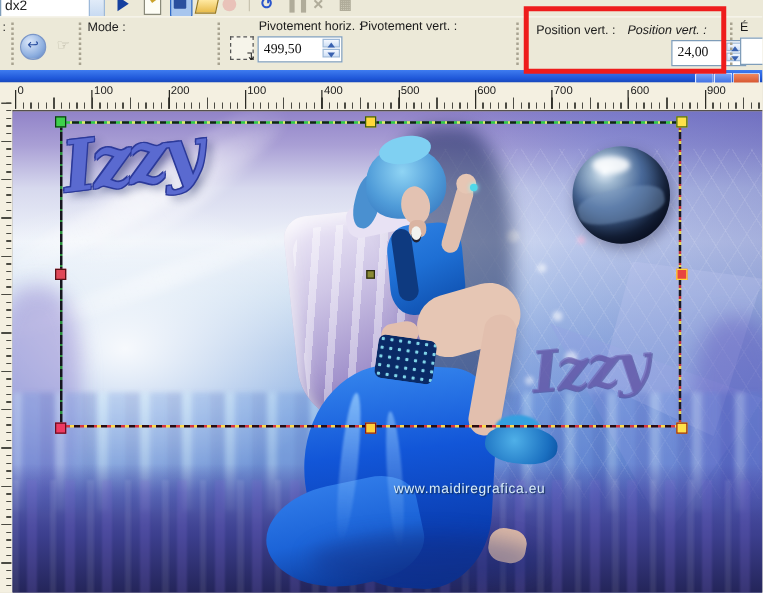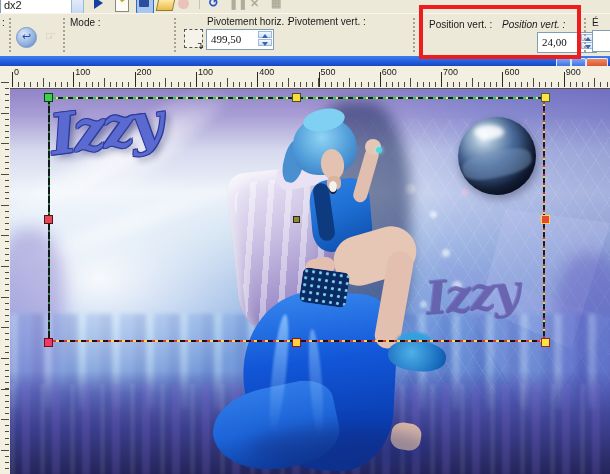--- a/index.html
+++ b/index.html
@@ -345,20 +345,21 @@
     <div class="lyr shin"></div>
     <div class="lyr ankleruffle"></div>
     <div class="lyr shoe"></div>
     <div class="lyr hand2"></div>
     <div class="lyr clutch"></div>
     <div class="lyr foot2"></div>
     <div class="lyr figrefl"></div>
 
     <div class="izzy-main">Izzy</div>
     <div class="izzy-wm">Izzy</div>
+    <div class="url">www.maidiregrafica.eu</div>
   </div>
 
   <div class="selbox">
     <div class="sel-top"></div>
     <div class="sel-left"></div>
     <div class="sel-right"></div>
     <div class="sel-bottom"></div>
   <div class="handle" style="left: -4.5px; top: -4.5px; background: rgb(62, 208, 75); border-color: rgb(14, 58, 20);"></div>
       <div class="handle" style="left: 244px; top: -4.5px; background: rgb(255, 216, 58); border-color: rgb(58, 90, 18);"></div>
       <div class="handle" style="left: 492.5px; top: -4.5px; background: rgb(255, 225, 74); border-color: rgb(74, 106, 20);"></div>

